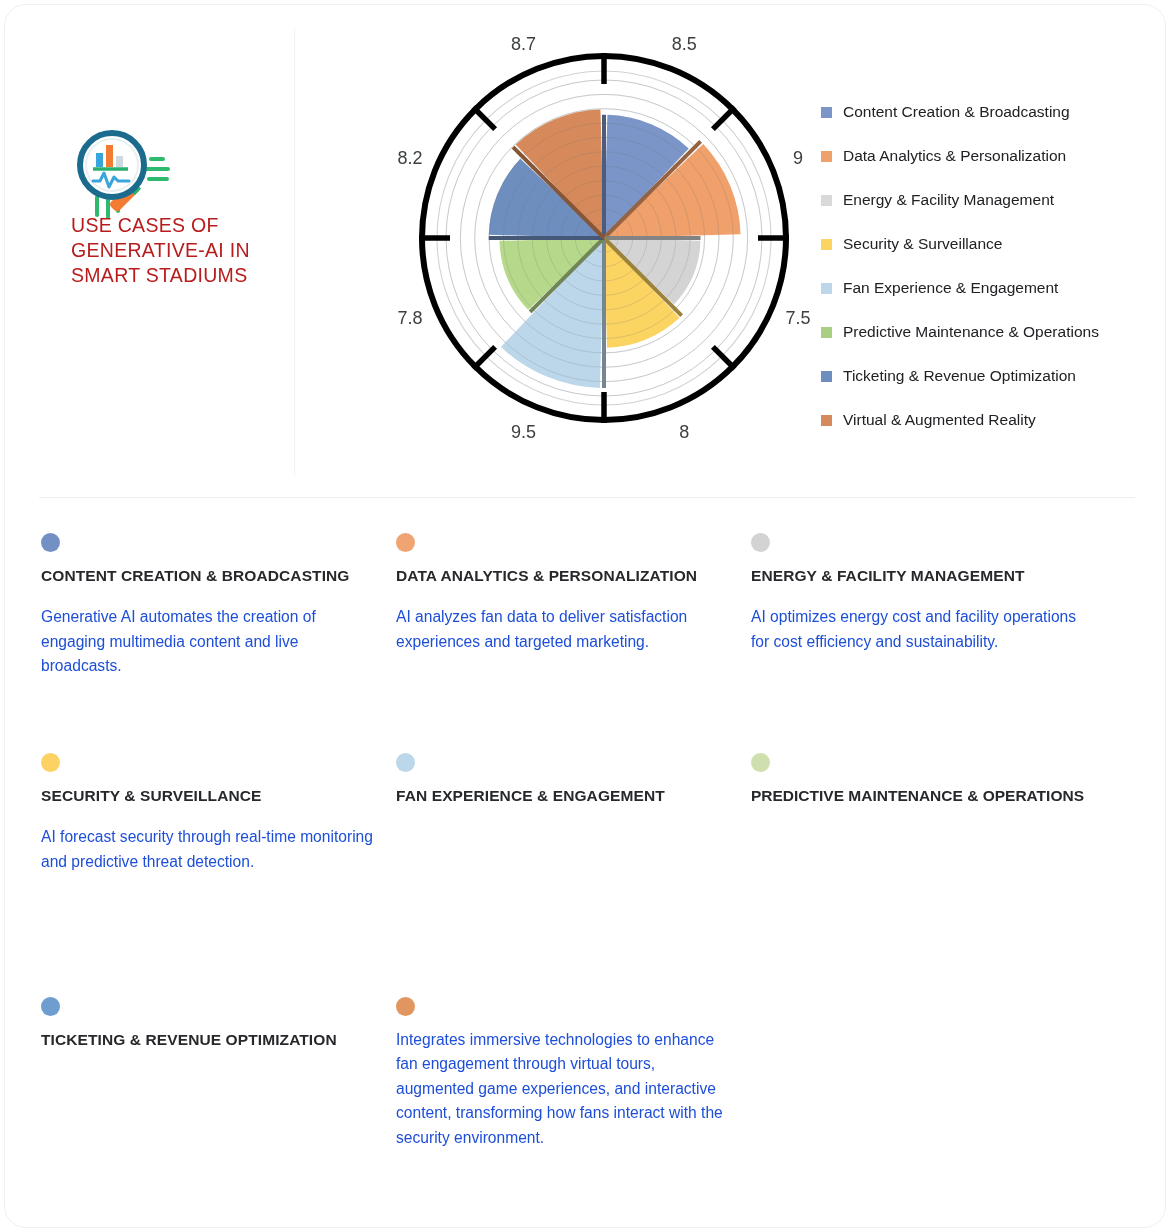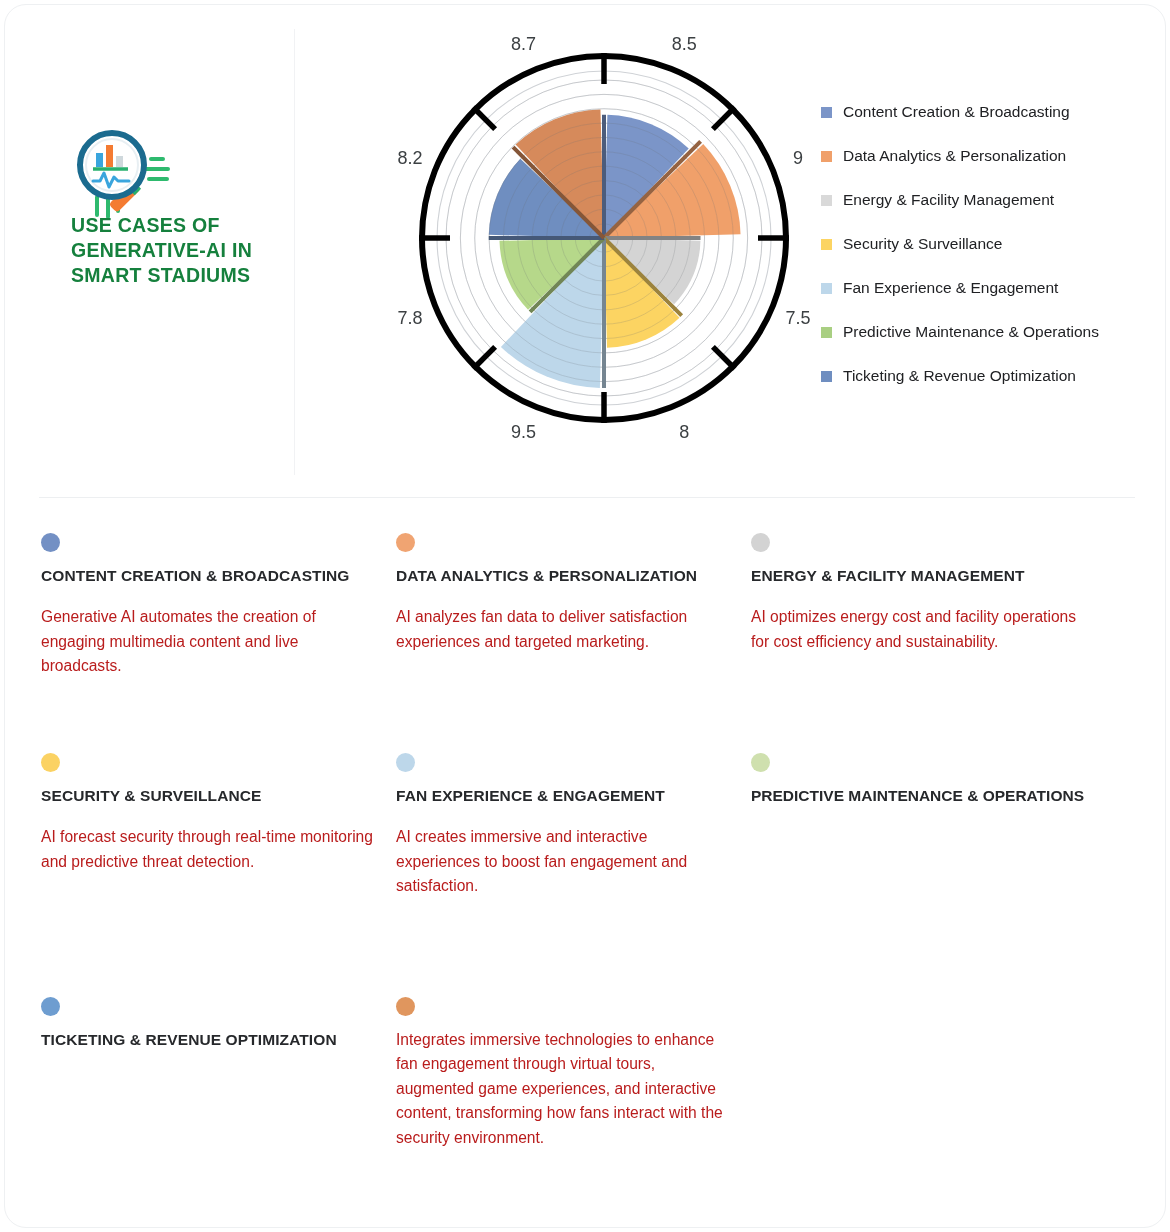--- a/index.html
+++ b/index.html
@@ -61,24 +61,24 @@
     width: 104px;
     height: 96px;
   }
 
   .page-title {
     position: absolute;
     left: 66px;
     top: 208px;
     width: 200px;
     font-size: 19.5px;
-    font-weight: bold;
+    font-weight: normal;
     line-height: 1.27;
     letter-spacing: 0.3px;
-    color: #15803d;
+    color: #b91c1c;
     text-transform: uppercase;
   }
 
   
   .chart-pane {
     position: absolute;
     left: 289px;
     top: 0;
     width: 873px;
     height: 492px;
@@ -155,21 +155,21 @@
     font-weight: bold;
     line-height: 1.58;
     color: #26282b;
     text-transform: uppercase;
     letter-spacing: 0.1px;
     margin-bottom: 17px;
   }
   .card-body {
     font-size: 15.6px;
     line-height: 1.57;
-    color: #b91c1c;
+    color: #1d4ed8;
   }
   .card-wide .card-heading { letter-spacing: 0px; }
 </style>
 </head>
 <body>
 
 <div class="infographic-card">
 
   <div class="top-section">
 
@@ -301,20 +301,24 @@
           <span class="legend-label">Fan Experience &amp; Engagement</span>
         </div>
         <div class="legend-row">
           <span class="legend-swatch" style="background:#a9cf82"></span>
           <span class="legend-label">Predictive Maintenance &amp; Operations</span>
         </div>
         <div class="legend-row">
           <span class="legend-swatch" style="background:#6f8ec0"></span>
           <span class="legend-label">Ticketing &amp; Revenue Optimization</span>
         </div>
+        <div class="legend-row">
+          <span class="legend-swatch" style="background:#d68a5b"></span>
+          <span class="legend-label">Virtual &amp; Augmented Reality</span>
+        </div>
       </div>
     </div>
   </div>
 
   <div class="hsep"></div>
 
   <div class="cards-grid">
 
     <div class="use-case-card r1">
       <div class="card-dot" style="background:#7390c4"></div>
@@ -336,21 +340,20 @@
 
     <div class="use-case-card r2">
       <div class="card-dot" style="background:#fbd263"></div>
       <div class="card-heading">SECURITY &amp; SURVEILLANCE</div>
       <div class="card-body">AI forecast security through real-time monitoring and predictive threat detection.</div>
     </div>
 
     <div class="use-case-card r2">
       <div class="card-dot" style="background:#bdd7ea"></div>
       <div class="card-heading">FAN EXPERIENCE &amp; ENGAGEMENT</div>
-      <div class="card-body">AI creates immersive and interactive experiences to boost fan engagement and satisfaction.</div>
     </div>
 
     <div class="use-case-card r2 card-wide">
       <div class="card-dot" style="background:#cfe0ae"></div>
       <div class="card-heading">PREDICTIVE MAINTENANCE &amp; OPERATIONS</div>
     </div>
 
     <div class="use-case-card r3">
       <div class="card-dot" style="background:#6e9dd0"></div>
       <div class="card-heading">TICKETING &amp; REVENUE OPTIMIZATION</div>

